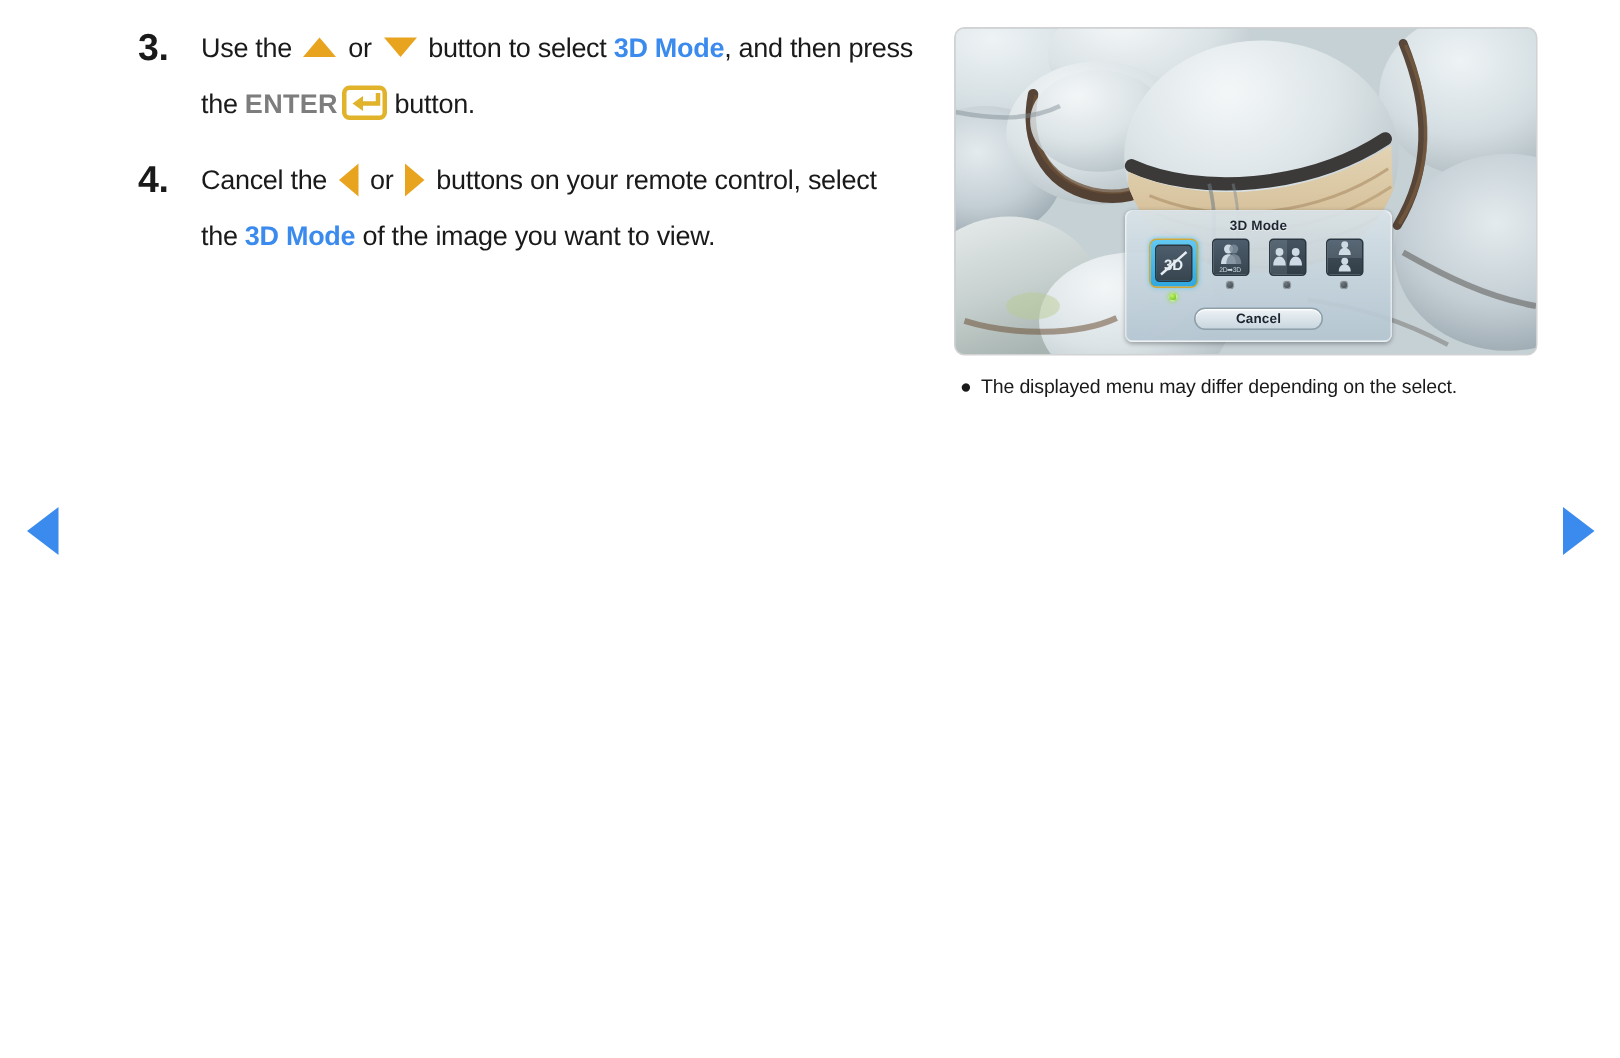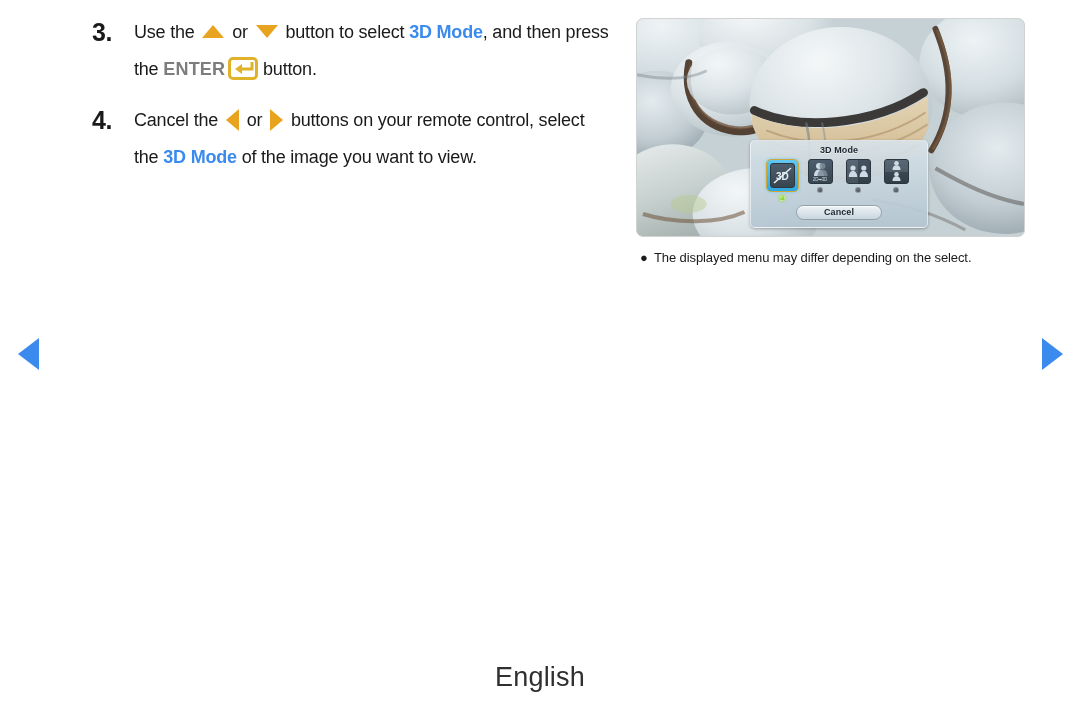--- a/index.html
+++ b/index.html
@@ -494,15 +494,14 @@
   </div>
 
   <div id="caption">
     <span class="bullet">●</span>
     <span class="caption-text">The displayed menu may differ depending on the select.</span>
   </div>
 
   <div class="nav-arrow" id="nav-prev"></div>
   <div class="nav-arrow" id="nav-next"></div>
 
-  <div id="footer-lang">English</div>
 
 </div>
 
 </body></html>

